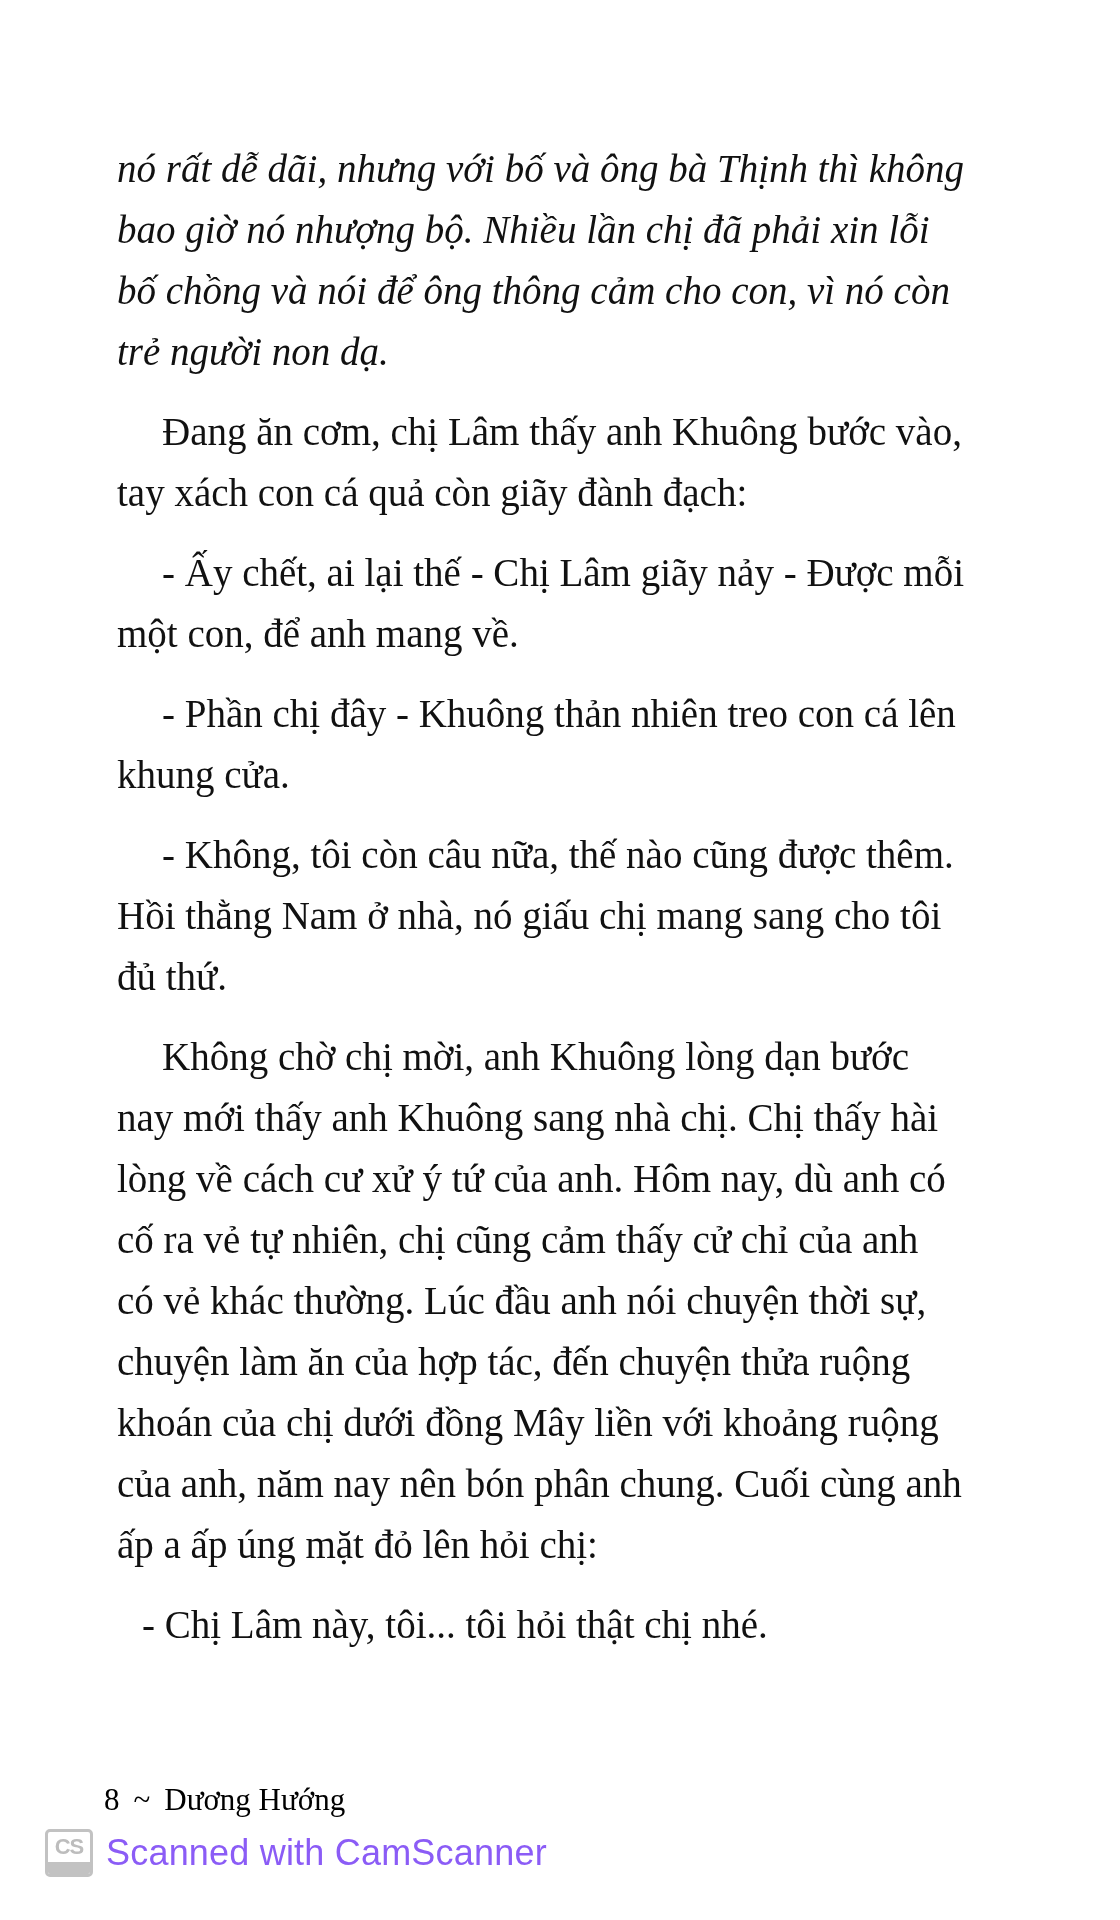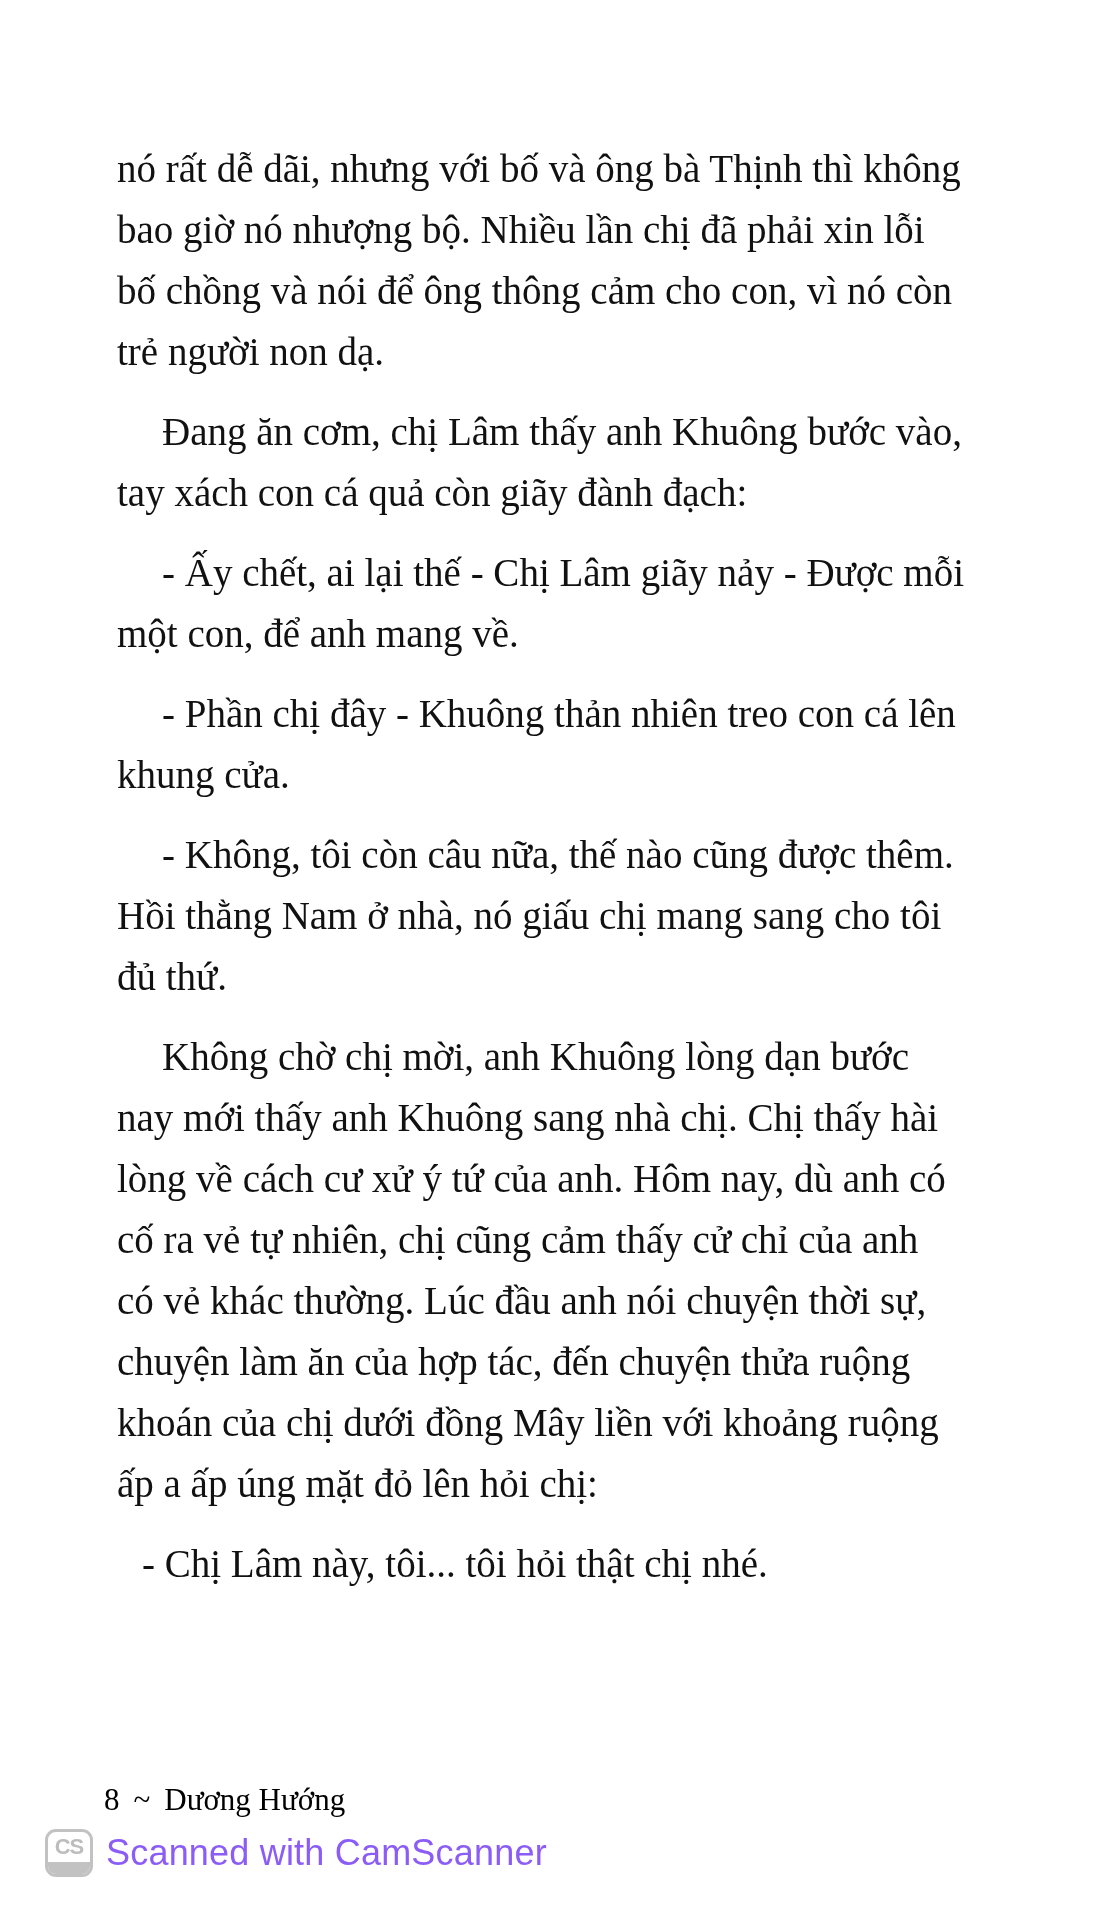--- a/index.html
+++ b/index.html
@@ -17,21 +17,21 @@
     width: 940px;
     font-family: "Liberation Serif", "DejaVu Serif", serif;
     font-size: 39px;
     line-height: 61px;
     text-align: justify;
   }
   .para {
     margin: 0 0 19px 0;
     text-indent: 0;
   }
-  .para.cont { text-indent: 0; }
+  .para.cont { text-indent: 0; font-style: italic; }
   .line { display: block; white-space: nowrap; }
   .footer {
     position: absolute;
     left: 104px;
     top: 1782px;
     font-family: "Liberation Serif", "DejaVu Serif", serif;
     font-size: 31px;
     color: #000000;
     white-space: nowrap;
   }
@@ -41,21 +41,21 @@
     position: absolute;
     left: 45px;
     top: 1829px;
     display: flex;
     align-items: center;
     gap: 13px;
   }
   .cs-icon {
     width: 48px; height: 48px;
     border: 3px solid #c2c2c2;
-    border-radius: 11px;
+    border-radius: 5px;
     box-sizing: border-box;
     position: relative;
     background: #ffffff;
     overflow: hidden;
   }
   .cs-icon .cs-label {
     position: absolute;
     top: 2px; left: 0; right: 0;
     text-align: center;
     font-family: "Liberation Sans", "DejaVu Sans", sans-serif;
@@ -111,20 +111,21 @@
   </p>
 
   <p class="para">
     <span class="line" style="padding-left:45px">Không chờ chị mời, anh Khuông lòng dạn bước</span>
     <span class="line">nay mới thấy anh Khuông sang nhà chị. Chị thấy hài</span>
     <span class="line">lòng về cách cư xử ý tứ của anh. Hôm nay, dù anh có</span>
     <span class="line">cố ra vẻ tự nhiên, chị cũng cảm thấy cử chỉ của anh</span>
     <span class="line">có vẻ khác thường. Lúc đầu anh nói chuyện thời sự,</span>
     <span class="line">chuyện làm ăn của hợp tác, đến chuyện thửa ruộng</span>
     <span class="line">khoán của chị dưới đồng Mây liền với khoảng ruộng</span>
+    <span class="line">của anh, năm nay nên bón phân chung. Cuối cùng anh</span>
     <span class="line">ấp a ấp úng mặt đỏ lên hỏi chị:</span>
   </p>
 
   <p class="para">
     <span class="line" style="padding-left:25px">- Chị Lâm này, tôi... tôi hỏi thật chị nhé.</span>
   </p>
 </div>
 
 <div class="footer">
   <span class="page-num">8</span><span class="tilde">~</span><span>Dương Hướng</span>

